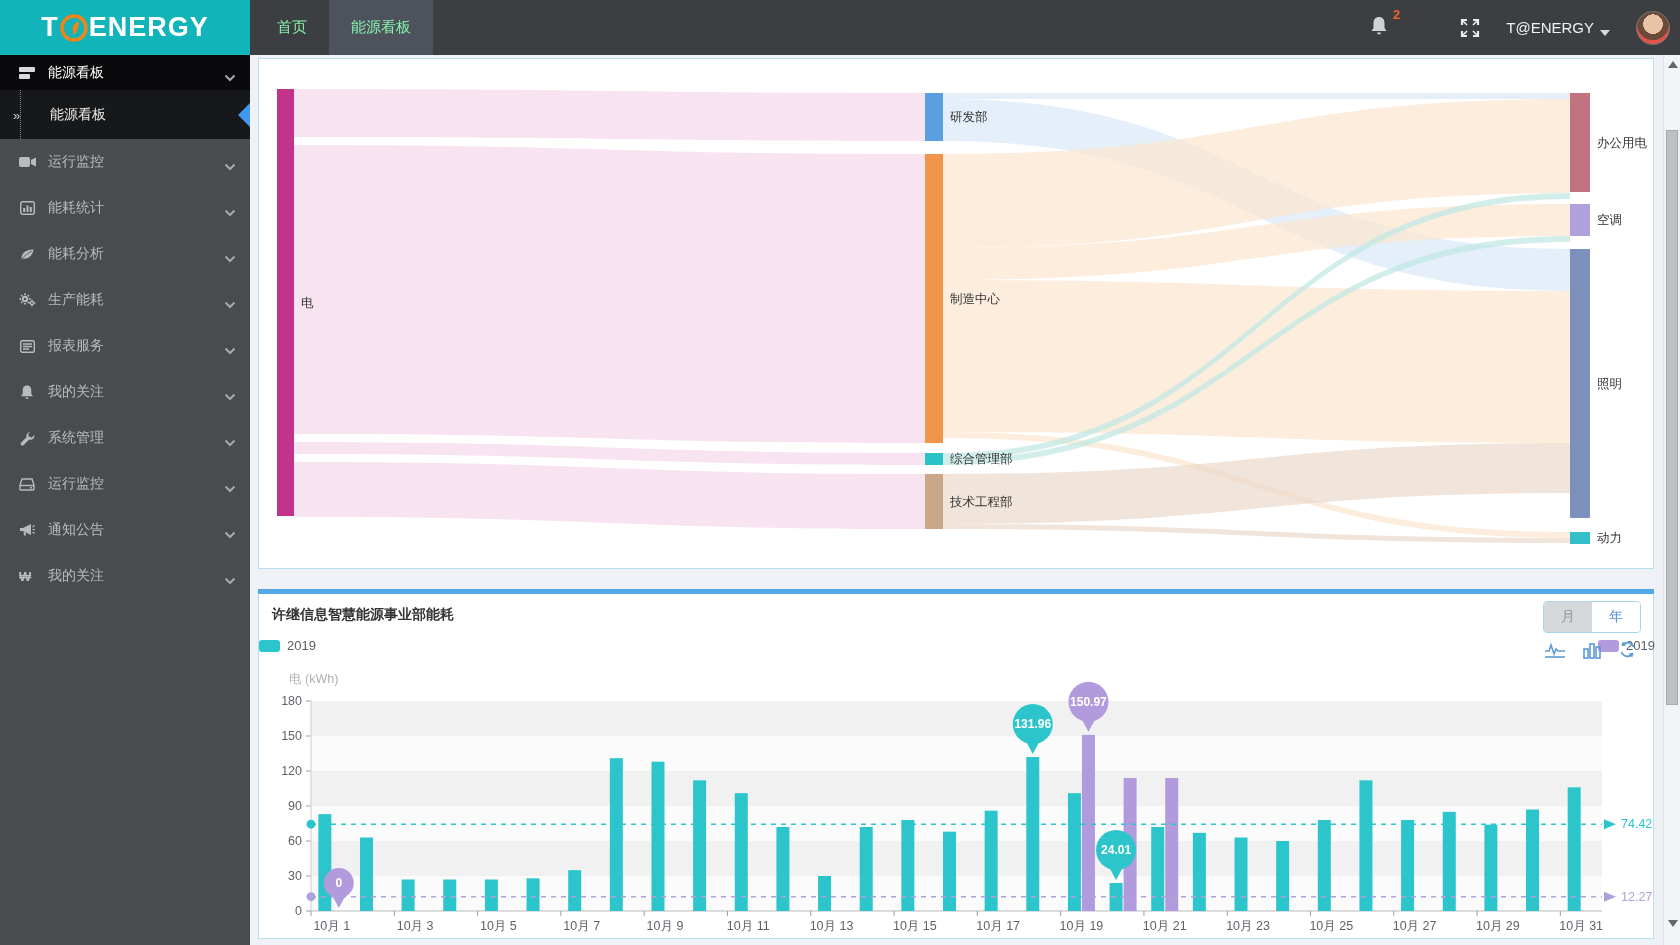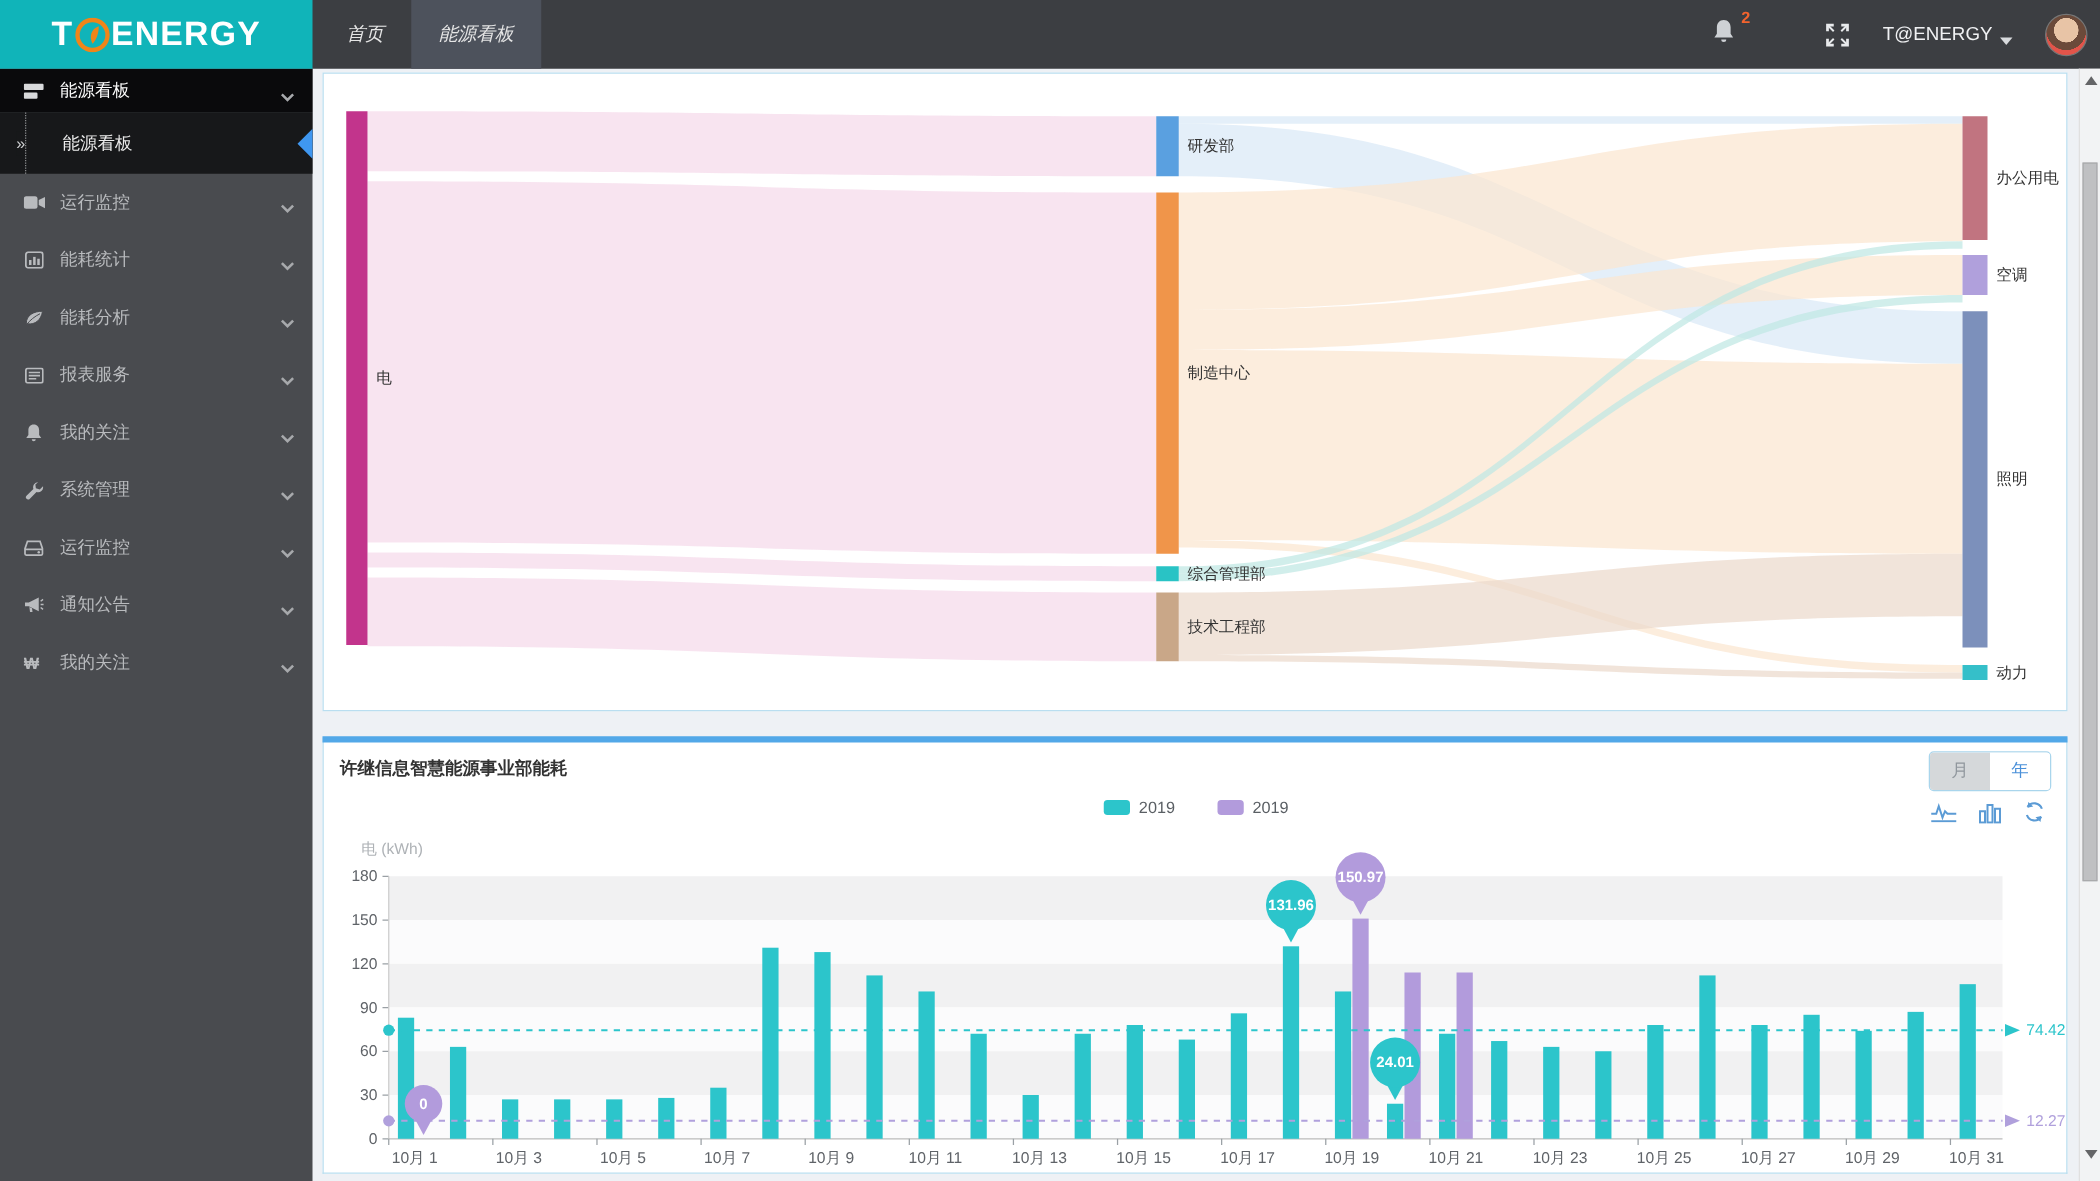--- a/index.html
+++ b/index.html
@@ -3,21 +3,21 @@
 <meta charset="utf-8">
 <style>
   * { margin:0; padding:0; box-sizing:border-box; }
   html,body { width:1680px; height:945px; overflow:hidden; font-family:"Liberation Sans", sans-serif; background:#eef1f5; }
 
   
   #header { position:absolute; left:0; top:0; width:1680px; height:55px; background:#3c3e42; z-index:30; }
   #logo { position:absolute; left:0; top:0; width:250px; height:55px; background:#10b4b9; display:flex; align-items:center; justify-content:center; color:#fff; font-size:27px; font-weight:bold; letter-spacing:1px; }
   #logo .at { display:inline-block; width:28px; height:28px; margin:0 1px; vertical-align:-4px; }
   #tabs { position:absolute; left:255px; top:0; height:55px; display:flex; align-items:stretch; }
-  .tab { display:flex; align-items:center; padding:1px 22px; color:#e5e5e5; font-size:15px; cursor:pointer;font-style:italic; }
+  .tab { display:flex; align-items:center; padding:1px 22px; color:#86efac; font-size:15px; cursor:pointer; }
   .tab.active { background:#4d525c; }
   #header-right { position:absolute; right:10px; top:0; height:55px; display:flex; align-items:center; gap:26px; color:#d8dadd; }
   #bell-wrap { position:relative; }
   #bell-badge { position:absolute; top:-9px; right:-12px; color:#f2632e; font-size:13px; font-weight:bold; }
   #username { font-size:15px; color:#f0f1f3; display:flex; align-items:flex-end; gap:6px; }
   .caret { width:0; height:0; border-left:5px solid transparent; border-right:5px solid transparent; border-top:6px solid #d8dadd; }
   #avatar { width:34px; height:34px; border-radius:50%; background:radial-gradient(circle at 50% 38%, #e8c4a6 0 38%, #6b4a3a 39% 62%, #e2544a 63% 100%); border:1px solid #777; }
 
   
   #sidebar { position:absolute; left:0; top:55px; width:250px; height:890px; background:#494b4f; z-index:20; }
@@ -35,21 +35,21 @@
   #main { position:absolute; left:250px; top:55px; width:1430px; height:890px; background:#eef1f5; }
   .panel { position:absolute; background:#ffffff; border:1px solid #b9def0; }
   #panel1 { left:8px; top:3px; width:1396px; height:511px; }
   #panel2 { left:8px; top:535px; width:1396px; height:349px; border-top:none;text-decoration:underline; }
   #panel2-topbar { position:absolute; left:-1px; top:-1px; width:1396px; height:5px; background:#52a8e8; }
   #panel2-title { position:absolute; left:13px; top:16px; font-size:14px; font-weight:bold; color:#333; }
   #period-toggle { position:absolute; right:12px; top:11px; display:flex; border:1px solid #a9d5ec; border-radius:4px; overflow:hidden; }
   .period-btn { width:48px; height:30px; display:flex; align-items:center; justify-content:center; font-size:14px; cursor:pointer; }
   .period-btn.active { background:#d5d8da; color:#90979d; }
   .period-btn.inactive { background:#fff; color:#4a90d9; }
-  #chart-legend { position:absolute; left:0; top:48px; width:1396px; display:flex; justify-content:center; gap:34px; }
+  #chart-legend { position:absolute; left:0; top:48px; width:1396px; display:flex; justify-content:space-between; gap:34px; }
   .legend-item { display:flex; align-items:center; gap:7px; font-size:13px; color:#5a5f64; }
   .legend-swatch { width:21px; height:12px; border-radius:3px; }
   #chart-tools { position:absolute; right:16px; top:50px; display:flex; gap:16px; align-items:center; }
   #chart-tools svg { cursor:pointer; }
 
   
   #scrollbar { position:absolute; right:0; top:55px; width:17px; height:890px; background:#f2f3f4; border-left:1px solid #e0e0e0; z-index:40; }
   #sb-up { position:absolute; top:6px; left:4px; width:0; height:0; border-left:5px solid transparent; border-right:5px solid transparent; border-bottom:7px solid #646567; }
   #sb-down { position:absolute; bottom:18px; left:4px; width:0; height:0; border-left:5px solid transparent; border-right:5px solid transparent; border-top:7px solid #646567; }
   #sb-thumb { position:absolute; top:75px; left:2px; width:12px; height:575px; background:#bfc0c2; border:1px solid #a9aaac; }
@@ -142,20 +142,42 @@
           <path d="M1.5 1.5 L6 6 L10.5 1.5" fill="none" stroke="#a7a9ac" stroke-width="2"></path>
         </svg></span>
     </div>
     <div class="side-item">
       <span class="side-icon">
         <svg width="16" height="13" viewBox="0 0 16 13">
           <path d="M2 11 C2 4 8 1 15 1 C14 8 9 12 3 11 Z M2 12 C5 8 9 5 13 3" fill="#b9bbbe" stroke="#494b4f" stroke-width="0.8"></path>
         </svg>
       </span>
       <span class="side-label">能耗分析</span>
+      <span class="chev"><svg width="12" height="8" viewBox="0 0 12 8">
+          <path d="M1.5 1.5 L6 6 L10.5 1.5" fill="none" stroke="#a7a9ac" stroke-width="2"></path>
+        </svg></span>
+    </div>
+    <div class="side-item">
+      <span class="side-icon">
+        <svg width="17" height="14" viewBox="0 0 17 14">
+          <g fill="#b9bbbe">
+            <circle cx="6" cy="6" r="3.2"></circle>
+            <g stroke="#b9bbbe" stroke-width="1.8">
+              <path d="M6 0.5 V2 M6 10 V11.5 M0.5 6 H2 M10 6 H11.5 M2.2 2.2 L3.2 3.2 M8.8 8.8 L9.8 9.8 M9.8 2.2 L8.8 3.2 M3.2 8.8 L2.2 9.8"></path>
+            </g>
+            <circle cx="13" cy="10" r="2.3"></circle>
+            <g stroke="#b9bbbe" stroke-width="1.4">
+              <path d="M13 6.6 V7.8 M13 12.2 V13.4 M9.6 10 H10.8 M15.2 10 H16.4"></path>
+            </g>
+            <circle cx="6" cy="6" r="1.2" fill="#494b4f"></circle>
+            <circle cx="13" cy="10" r="0.9" fill="#494b4f"></circle>
+          </g>
+        </svg>
+      </span>
+      <span class="side-label">生产能耗</span>
       <span class="chev"><svg width="12" height="8" viewBox="0 0 12 8">
           <path d="M1.5 1.5 L6 6 L10.5 1.5" fill="none" stroke="#a7a9ac" stroke-width="2"></path>
         </svg></span>
     </div>
     <div class="side-item">
       <span class="side-icon">
         <svg width="15" height="13" viewBox="0 0 15 13">
           <rect x="0.7" y="0.7" width="13.6" height="11.6" rx="1.5" fill="none" stroke="#b9bbbe" stroke-width="1.4"></rect>
           <g stroke="#b9bbbe" stroke-width="1.3">
             <path d="M3 4 H12 M3 6.5 H12 M3 9 H9"></path>

